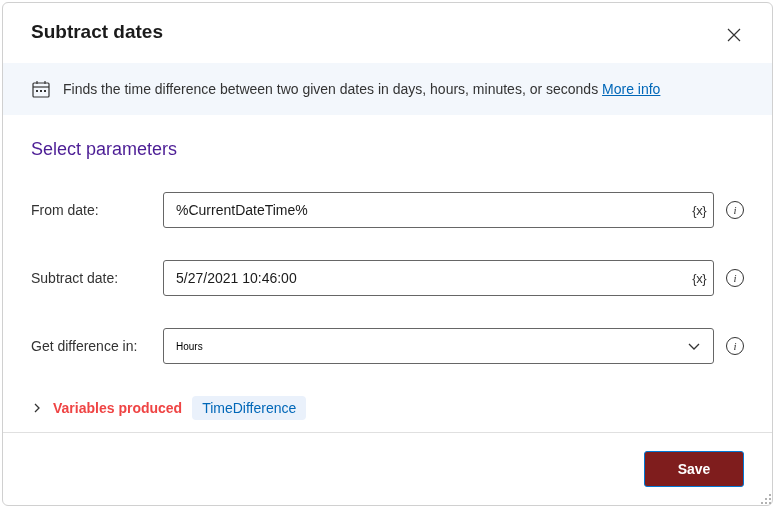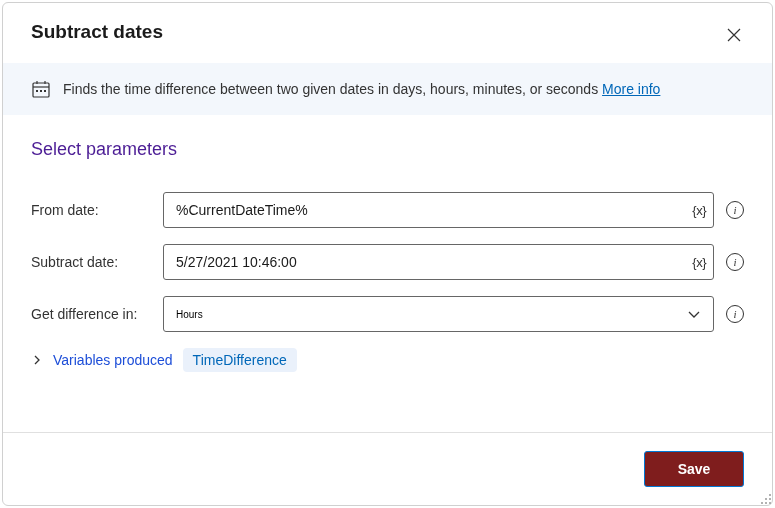--- a/index.html
+++ b/index.html
@@ -66,21 +66,21 @@
     }
     .section-title {
       font-size: 18px;
       font-weight: 400;
       color: #4c1d95;
       margin-bottom: 32px;
     }
     .form-row {
       display: flex;
       align-items: center;
-      margin-bottom: 16px;
+      margin-bottom: 32px;
     }
     .form-label {
       width: 132px;
       font-size: 14px;
       color: #333;
       flex-shrink: 0;
     }
     .input-wrap {
       flex: 1;
       position: relative;
@@ -146,22 +146,22 @@
       align-items: center;
       gap: 10px;
       margin-top: 4px;
     }
     .expand-chevron {
       color: #333;
       cursor: pointer;
     }
     .variables-label {
       font-size: 14px;
-      color: #1d4ed8;
-      font-weight: 400;
+      color: #ef4444;
+      font-weight: 700;
     }
     .variable-chip {
       background: #eaf1fb;
       color: #0067b8;
       font-size: 14px;
       padding: 4px 10px;
       border-radius: 4px;
       cursor: pointer;
       text-align: right;
     }

